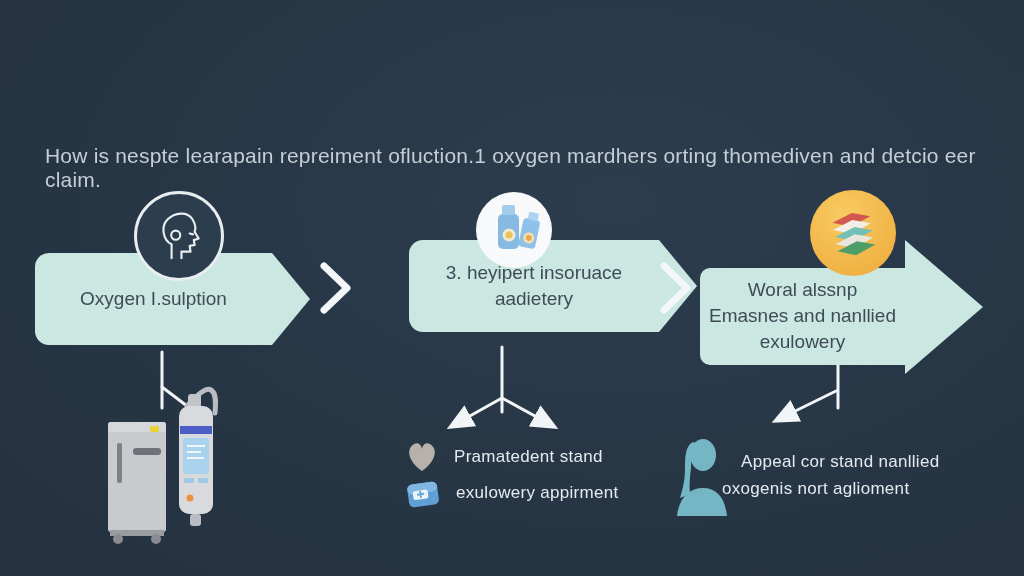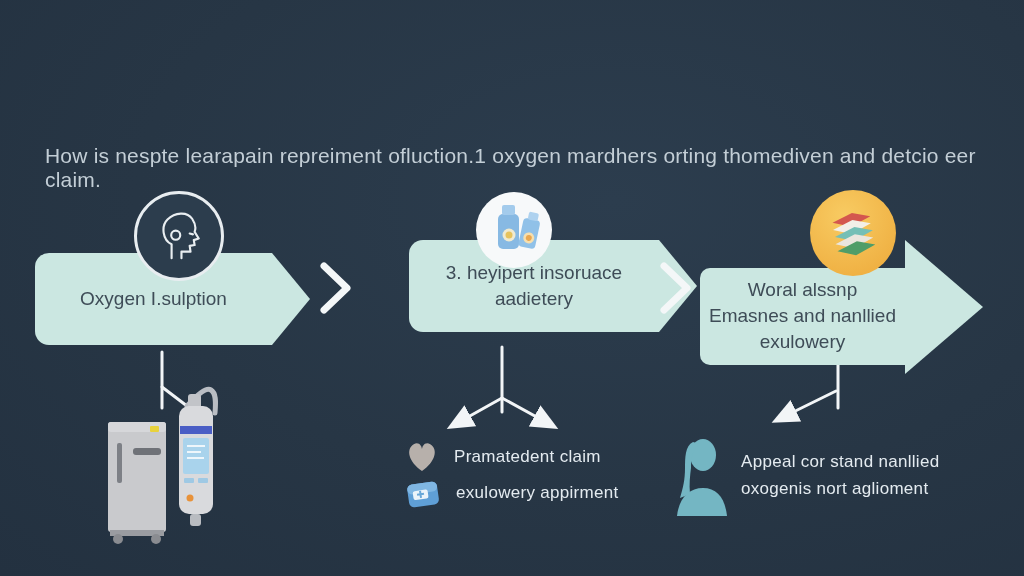--- a/index.html
+++ b/index.html
@@ -165,21 +165,21 @@
     <rect x="98" y="98" width="10" height="5" rx="1" fill="#9fc9e4"></rect>
     <circle cx="90" cy="118" r="3.5" fill="#e8923a"></circle>
     <rect x="90" y="134" width="11" height="12" rx="3" fill="#b9bcc1"></rect>
   </g>
 </svg>
 
 <div class="abs note-row" style="left:404px;top:440px">
   <svg width="36" height="33" viewBox="0 0 34 32">
     <path d="M17,30 C4,21 1,9 9,4 C14,1 17,6 17,9 C17,6 20,1 25,4 C33,9 30,21 17,30 Z" fill="#b7b0ab"></path>
   </svg>
-  <div class="note-text">Pramatedent claim</div>
+  <div class="note-text">Pramatedent stand</div>
 </div>
 <div class="abs note-row" style="left:404px;top:476px">
   <svg width="38" height="34" viewBox="0 0 38 34">
     <g transform="rotate(-8 19 18)">
       <rect x="4" y="7" width="30" height="23" rx="5" fill="#5f9fd6"></rect>
       <rect x="4" y="7" width="30" height="10" rx="5" fill="#7fb6e2"></rect>
       <rect x="9" y="14" width="15" height="9" rx="2" fill="#ecf4fa"></rect>
       <path d="M13,18 h7 M16.5,14.5 v7" stroke="#6aa8d8" stroke-width="2"></path>
     </g>
   </svg>
@@ -187,13 +187,13 @@
 </div>
 
 <svg class="abs" style="left:670px;top:434px" width="62" height="82" viewBox="0 0 62 82">
   <g fill="#74b6c3">
     <ellipse cx="33" cy="21" rx="13" ry="16"></ellipse>
     <path d="M23,8 C15,12 15,24 15,34 C15,46 13,54 10,64 L20,60 C19,50 20,42 21,34 C21,24 23,14 30,10 Z"></path>
     <path d="M7,82 C9,64 19,54 33,54 C47,54 55,64 57,82 Z"></path>
   </g>
 </svg>
 <div class="abs note-text" style="left:741px;top:452px">Appeal cor stand nanllied</div>
-<div class="abs note-text" style="left:741px;top:479px">oxogenis nort aglioment</div>
+<div class="abs note-text" style="left:722px;top:479px">oxogenis nort aglioment</div>
 
 </body></html>

